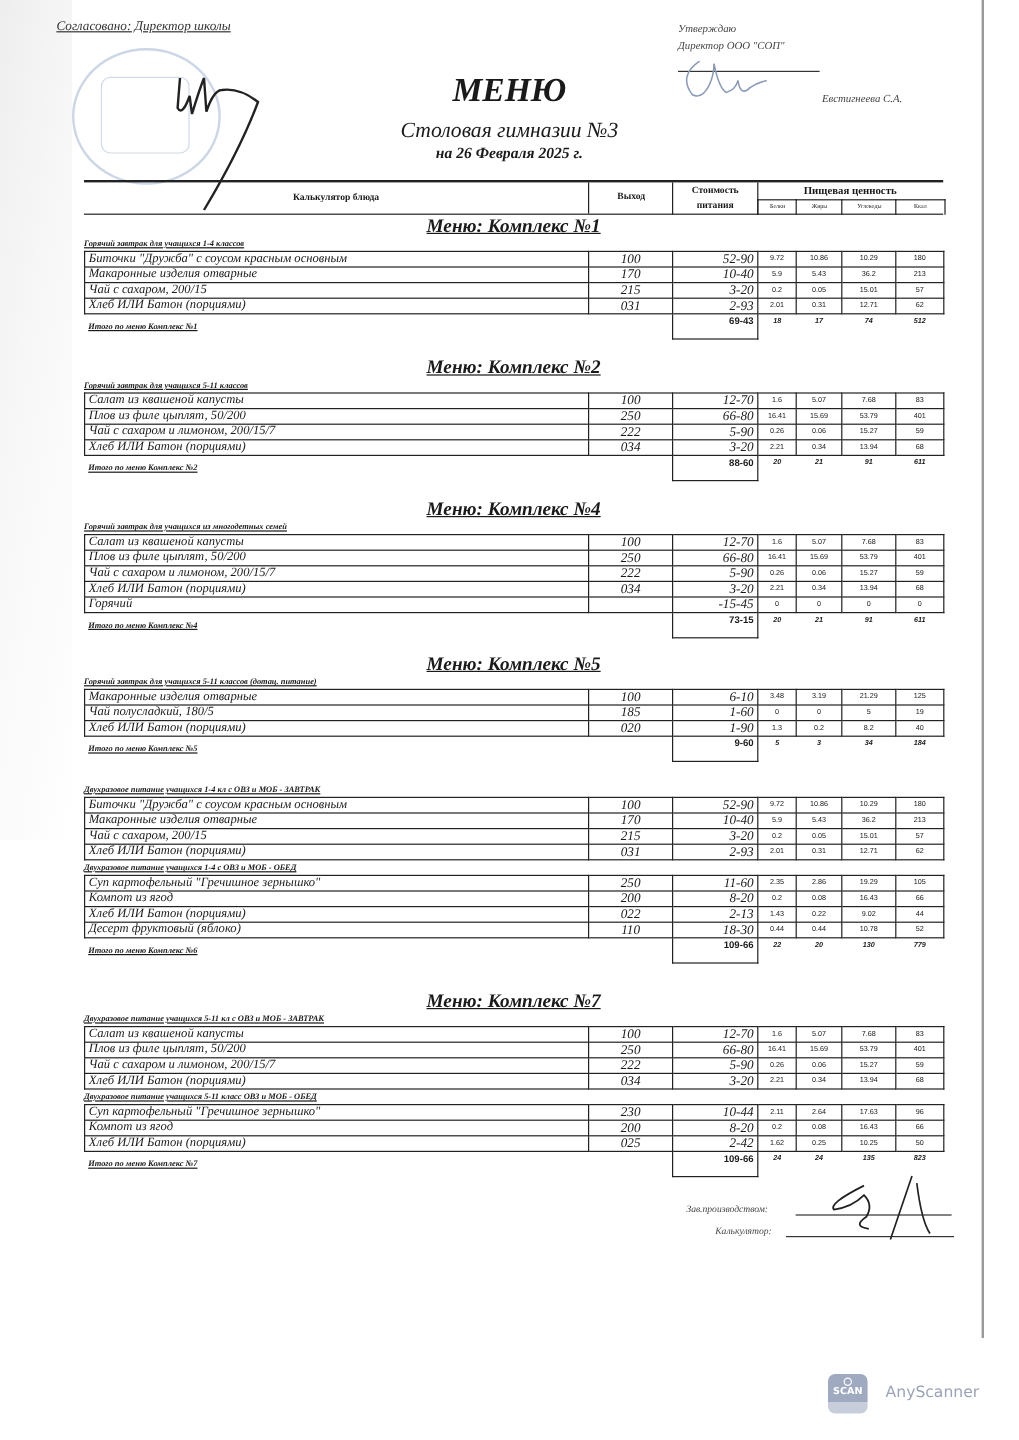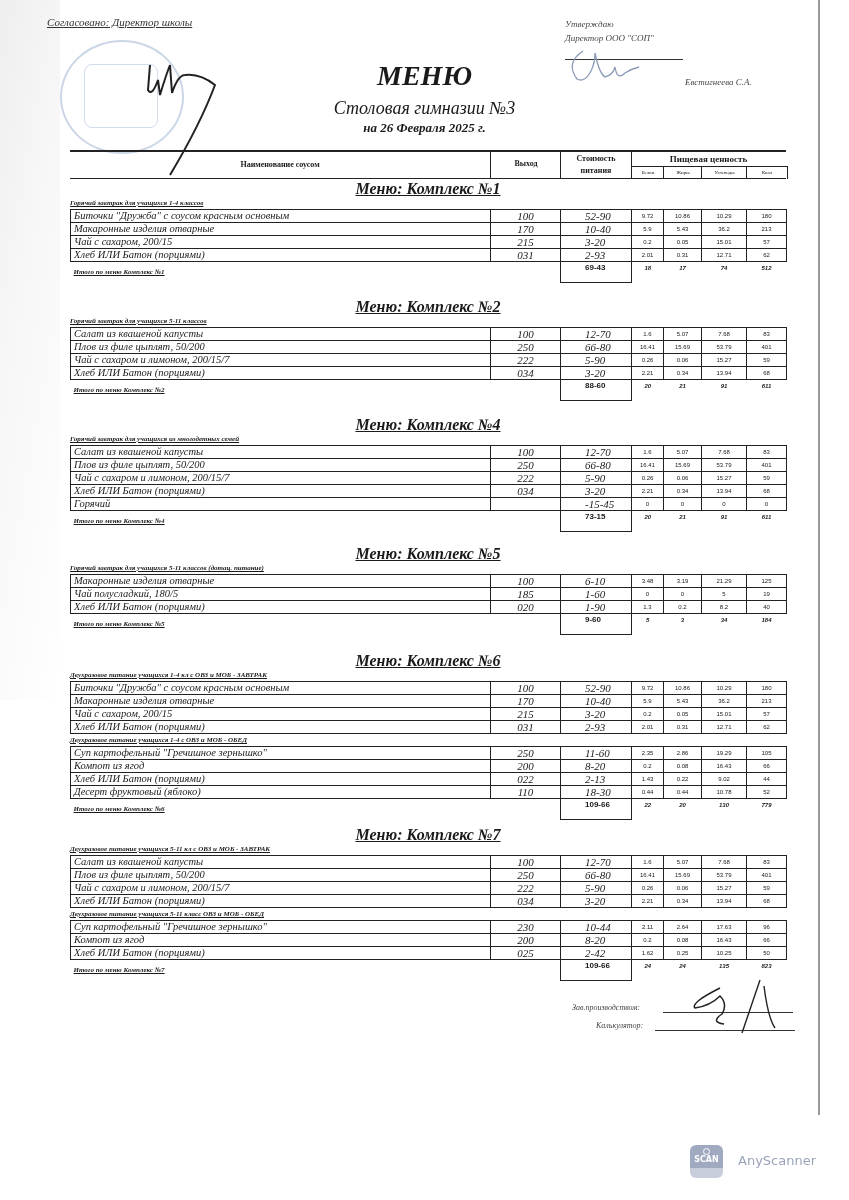--- a/index.html
+++ b/index.html
@@ -59,21 +59,21 @@
   }
   .sub-title {
     font-style: italic; font-weight: bold; font-size: 7px; text-decoration: underline; height: 12px; line-height: 12px;
   }
   table.menu { border-collapse: collapse; width: 716px; table-layout: fixed; }
   table.menu td {
     border: 1px solid #222; height: 12px; padding: 0 3px; font-size: 10.5px; line-height: 12px; white-space: nowrap; overflow: hidden;
   }
   table.menu td.name { font-style: italic; width: 420px; }
   table.menu td.out { font-style: italic; text-align: center; width: 70px; font-size: 11px; }
-  table.menu td.cost { font-style: italic; text-align: left; width: 60px; font-size: 11px; padding-left: 24px; }
+  table.menu td.cost { font-style: italic; text-align: right; width: 60px; font-size: 11px; padding-left: 24px; }
   table.menu td.num { font-family: "Liberation Sans", sans-serif; text-align: center; font-size: 6px; }
   table.menu tr.total td { border: none; font-weight: bold; font-style: italic; font-size: 7px; }
   table.menu tr.total td.name { text-decoration: underline; font-family: Liberation Serif, serif; }
   table.menu tr.total td.cost { border-left: 1px solid #222; border-right: 1px solid #222; border-bottom: 1px solid #222; height: 20px; vertical-align: top; font-style: normal; font-family: "Liberation Sans", sans-serif; font-size: 8px; }
   table.menu tr.total td.num { font-weight: bold; vertical-align: top; font-size: 6px; }
 
   .footer-sign { position: absolute; left: 572px; font-style: italic; font-size: 8px; color: #444; }
   .footer-line { position: absolute; height: 1px; background: #333; }
 
   .scanner { position: absolute; left: 690px; top: 1145px; }
@@ -107,21 +107,21 @@
   <svg style="position:absolute;left:0;top:26px" width="80" height="50">
     <path d="M18 8 Q0 20 12 36 Q20 40 26 28 Q30 20 30 10 Q34 30 40 34 Q48 32 50 24 Q52 38 60 30 Q66 26 74 24" stroke="#8a9ab8" stroke-width="1.3" fill="none"></path>
   </svg>
 </div>
 
 <div class="title title-main">МЕНЮ</div>
 <div class="title title-sub">Столовая гимназии №3</div>
 <div class="title title-date">на 26 Февраля 2025 г.</div>
 
 <div class="hdr">
-  <div class="c-name">Наименование соусом</div>
+  <div class="c-name">Калькулятор блюда</div>
   <div class="c-out" style="left:420px;width:70px">Выход</div>
   <div class="c-cost">Стоимость питания</div>
   <div class="c-nutr">Пищевая ценность</div>
   <div class="sub" style="left:561px;width:32px">Белки</div>
   <div class="sub" style="left:593px;width:38px">Жиры</div>
   <div class="sub" style="left:631px;width:45px">Углеводы</div>
   <div class="sub" style="left:676px;width:40px;border-right:1px solid #222">Ккал</div>
 </div>
 
 <div id="sections">
@@ -367,21 +367,20 @@
         <td class="cost">9-60</td>
         <td class="num">5</td>
         <td class="num">3</td>
         <td class="num">34</td>
         <td class="num">184</td>
       </tr>
         </tbody>
       </table>
     </div>
     <div class="section" style="top: 652px;">
-      <div class="sec-title">Меню: Комплекс №6</div>
       <div class="sub-title">Двухразовое питание учащихся 1-4 кл с ОВЗ и МОБ - ЗАВТРАК</div>
       <table class="menu">
         <colgroup>
           <col style="width:420px">
           <col style="width:70px">
           <col style="width:71px">
           <col style="width:32px">
           <col style="width:38px">
           <col style="width:45px">
           <col style="width:40px">

